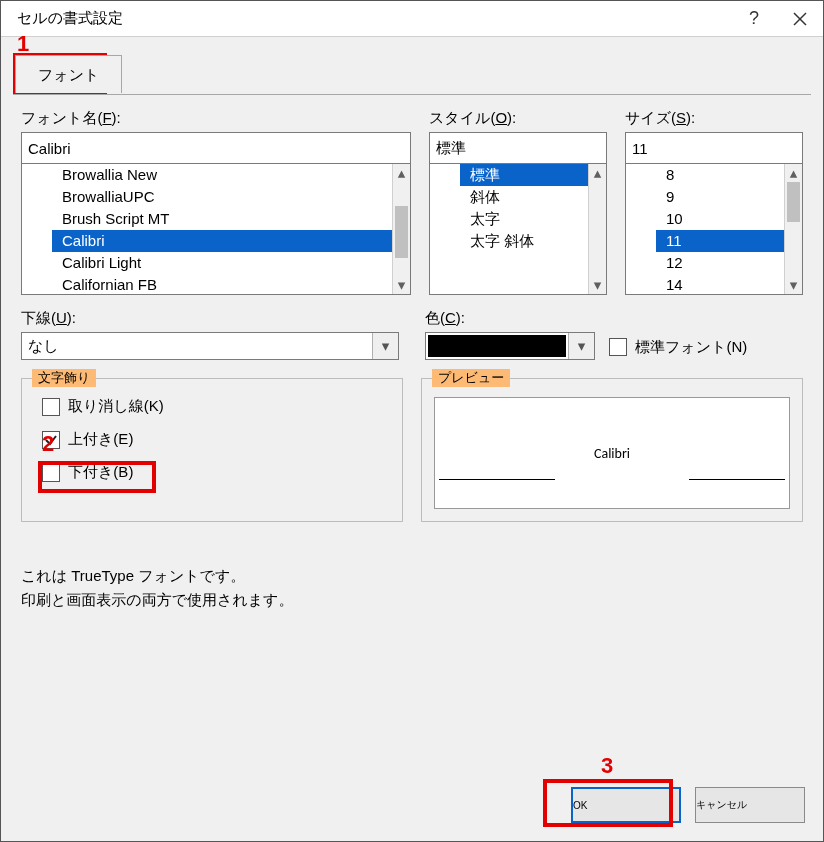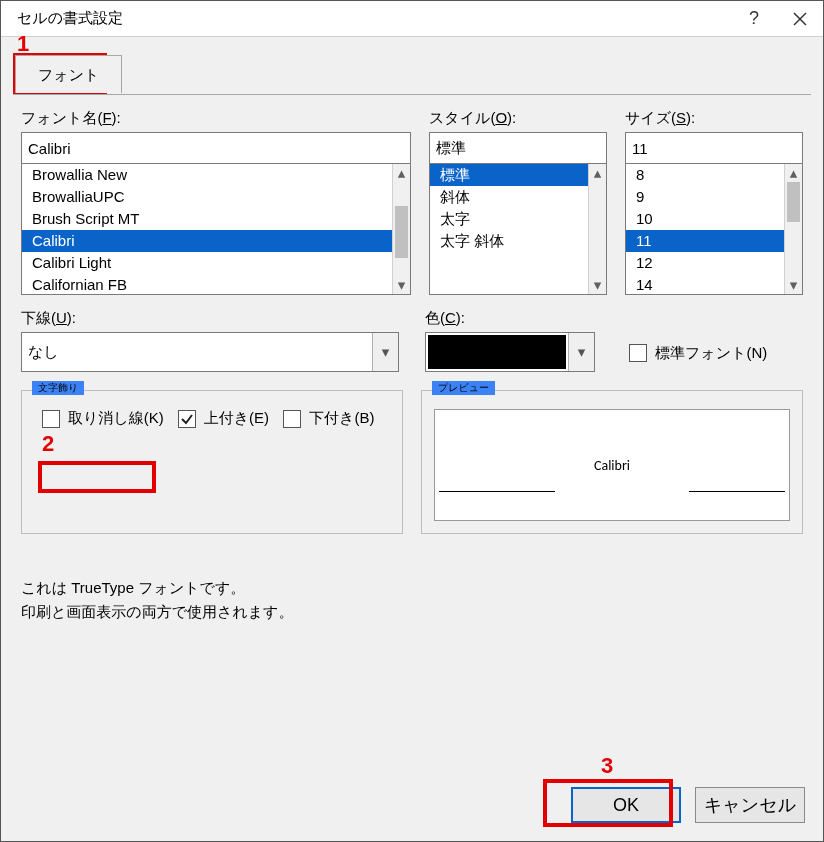--- a/index.html
+++ b/index.html
@@ -89,20 +89,21 @@
     overflow: hidden;
   }
   .listbox .items {
     position: absolute; left: 0; right: 18px; top: 0; bottom: 0;
   }
   .listbox .item {
     height: 22px; line-height: 22px;
     padding-left: 10px;
     font-size: 15px;
     white-space: nowrap;
+    margin-left: 30px;
   }
   .listbox .item.selected {
     background: #0a63c9;
     color: #fff;
   }
   .scrollbar {
     position: absolute; right: 0; top: 0; bottom: 0;
     width: 18px;
     background: #f0f0f0;
     border-left: 1px solid #d0d0d0;
@@ -120,65 +121,64 @@
   }
   .row-under {
     display: flex;
     gap: 26px;
     margin-top: 14px;
   }
   .col-under { flex: 1 1 380px; }
   .col-color { flex: 1 1 380px; }
   .dropdown {
     display: flex; align-items: center;
-    height: 40px;
+    height: 28px;
     border: 1px solid #7a7a7a;
     background: #fff;
   }
   .dropdown .dd-body { flex: 1; padding-left: 6px; font-size: 15px; }
   .dropdown .dd-btn {
     width: 26px; height: 100%;
     border-left: 1px solid #b0b0b0;
     background: #efefef;
     display: flex; align-items: center; justify-content: center;
     color: #555;
   }
   .color-swatch {
     flex: 1; height: 100%;
     margin: 2px; background: #000;
   }
   .normal-font-line {
     display: flex; align-items: center; gap: 8px;
     margin-top: 2px;
-    margin-left: 20px;
   }
   .chk {
     width: 18px; height: 18px;
     border: 1px solid #555;
     background: #fff;
     display: inline-flex; align-items: center; justify-content: center;
   }
   .chk svg { width: 14px; height: 14px; }
   .fieldsets {
     display: flex; gap: 18px;
     margin-top: 18px;
   }
   .gbox {
     flex: 1;
     border: 1px solid #bcbcbc;
     padding: 18px 12px 12px 12px;
     position: relative;
   }
   .gbox .legend {
     position: absolute; top: -10px; left: 10px;
-    background: #3b82f6;
+    background: #fdba74;
     padding: 0 6px;
-    font-size: 10px;
-  }
-  .effects-list { display: flex; flex-direction: row; gap: 14px; padding-left: 8px; }
+    font-size: 13px;
+  }
+  .effects-list { display: flex; flex-direction: column; gap: 14px; padding-left: 8px; }
   .effect-row { display: flex; align-items: center; gap: 8px; font-size: 15px; }
   .preview-box {
     height: 112px;
     border: 1px solid #999;
     background: #fff;
     position: relative;
     display: flex; align-items: center; justify-content: center;
   }
   .preview-box .underline {
     position: absolute; bottom: 28px; height: 1px; background: #000;
@@ -193,22 +193,22 @@
   }
   .footer {
     position: absolute;
     right: 18px; bottom: 18px;
     display: flex; gap: 14px;
   }
   .btn {
     min-width: 110px; height: 36px;
     border: 1px solid #8a8a8a;
     background: #e6e6e6;
-    display: flex; align-items: center; justify-content: center;
-    font-size: 18px;
+    display: flex; align-items: center; justify-content: flex-start;
+    font-size: 10px;
   }
   .btn.primary {
     border: 2px solid #0a63c9;
     background: #e6e6e6;
   }
   
   .ann-box {
     position: absolute;
     border: 4px solid #e30000;
     pointer-events: none;

